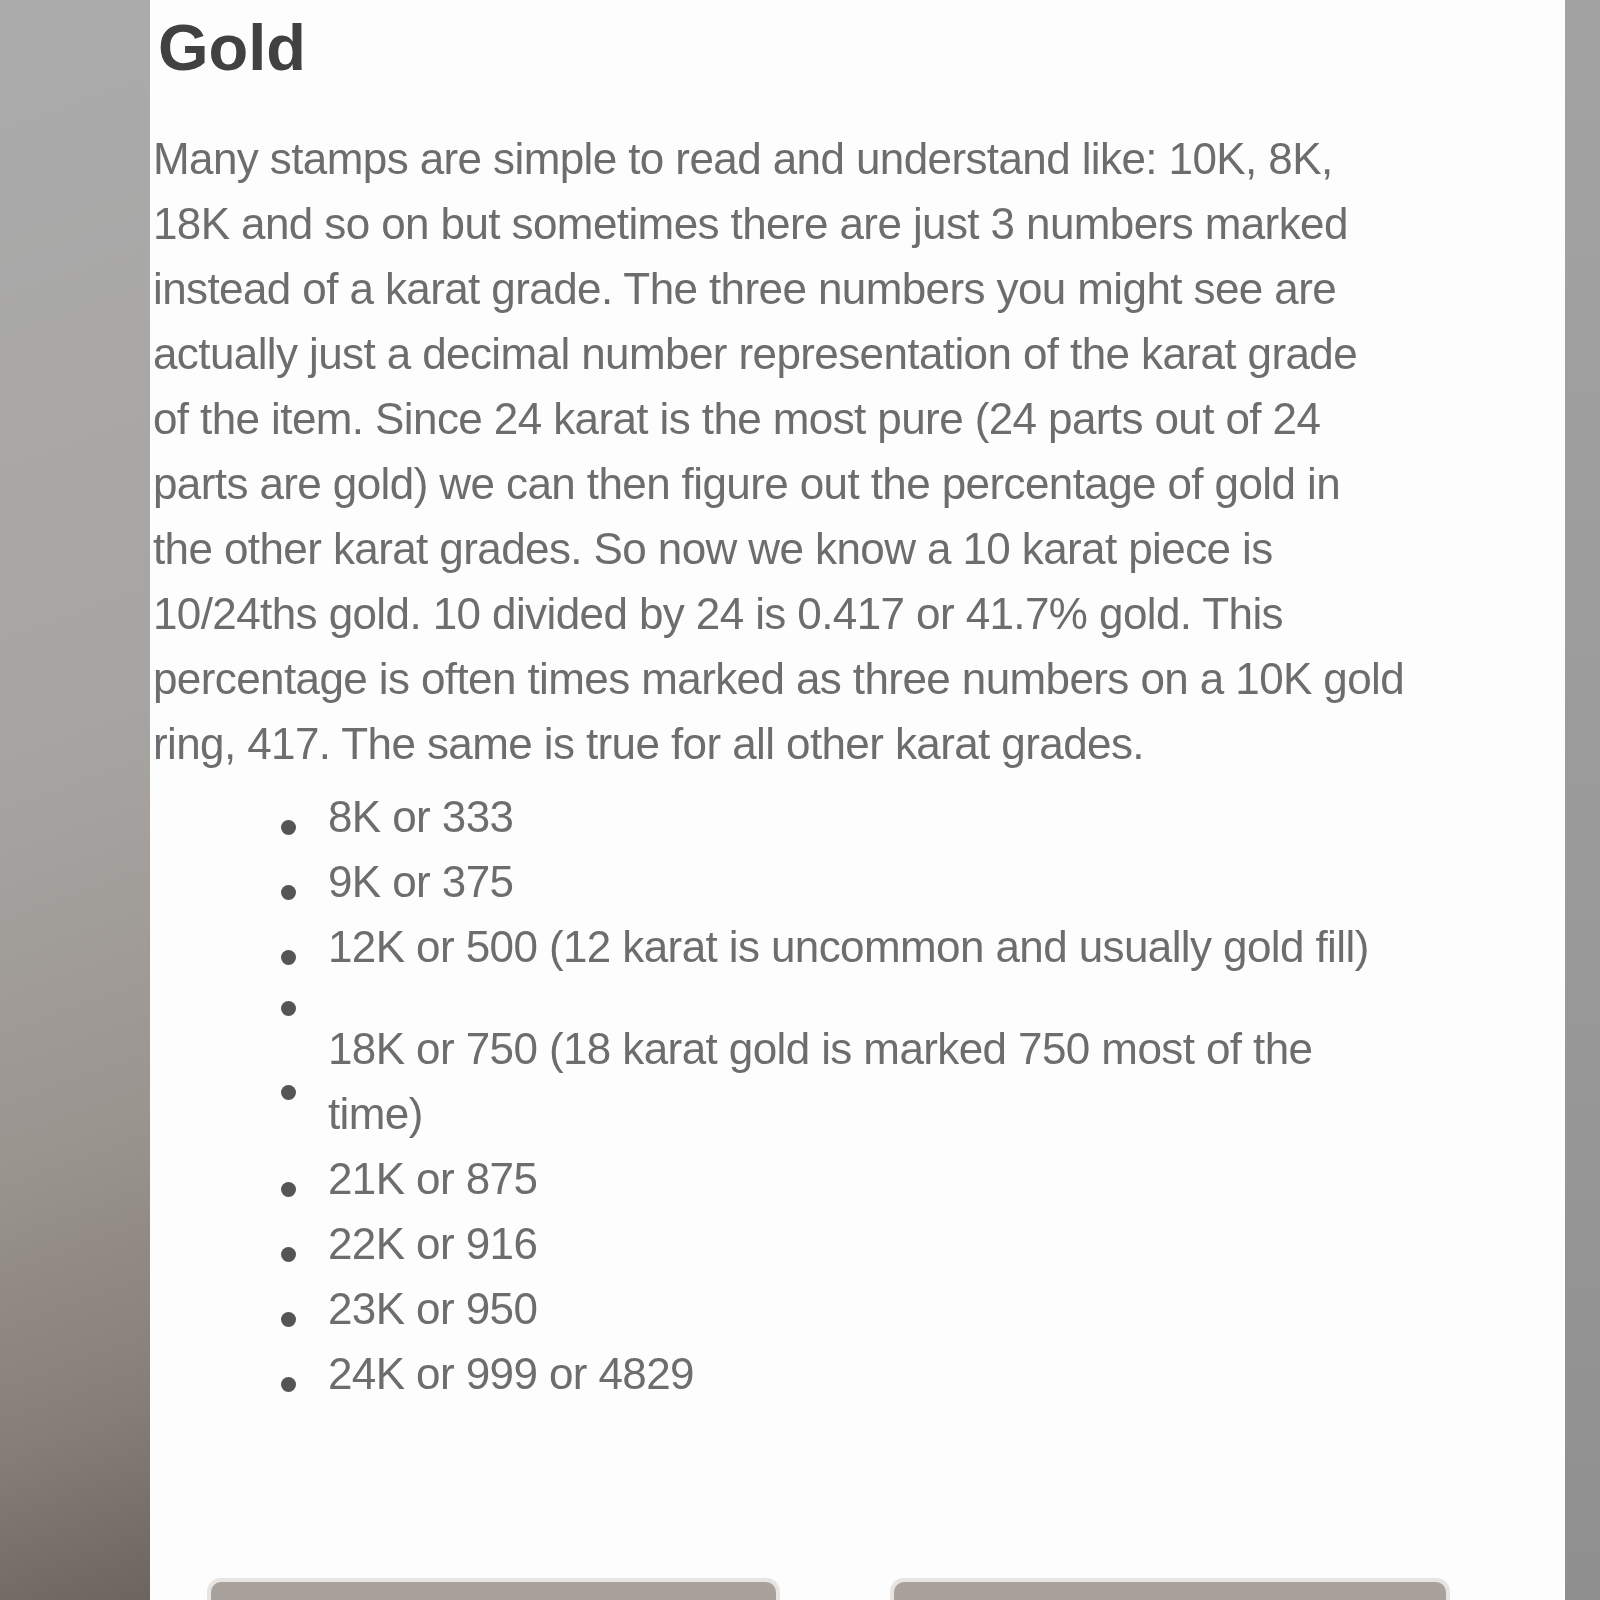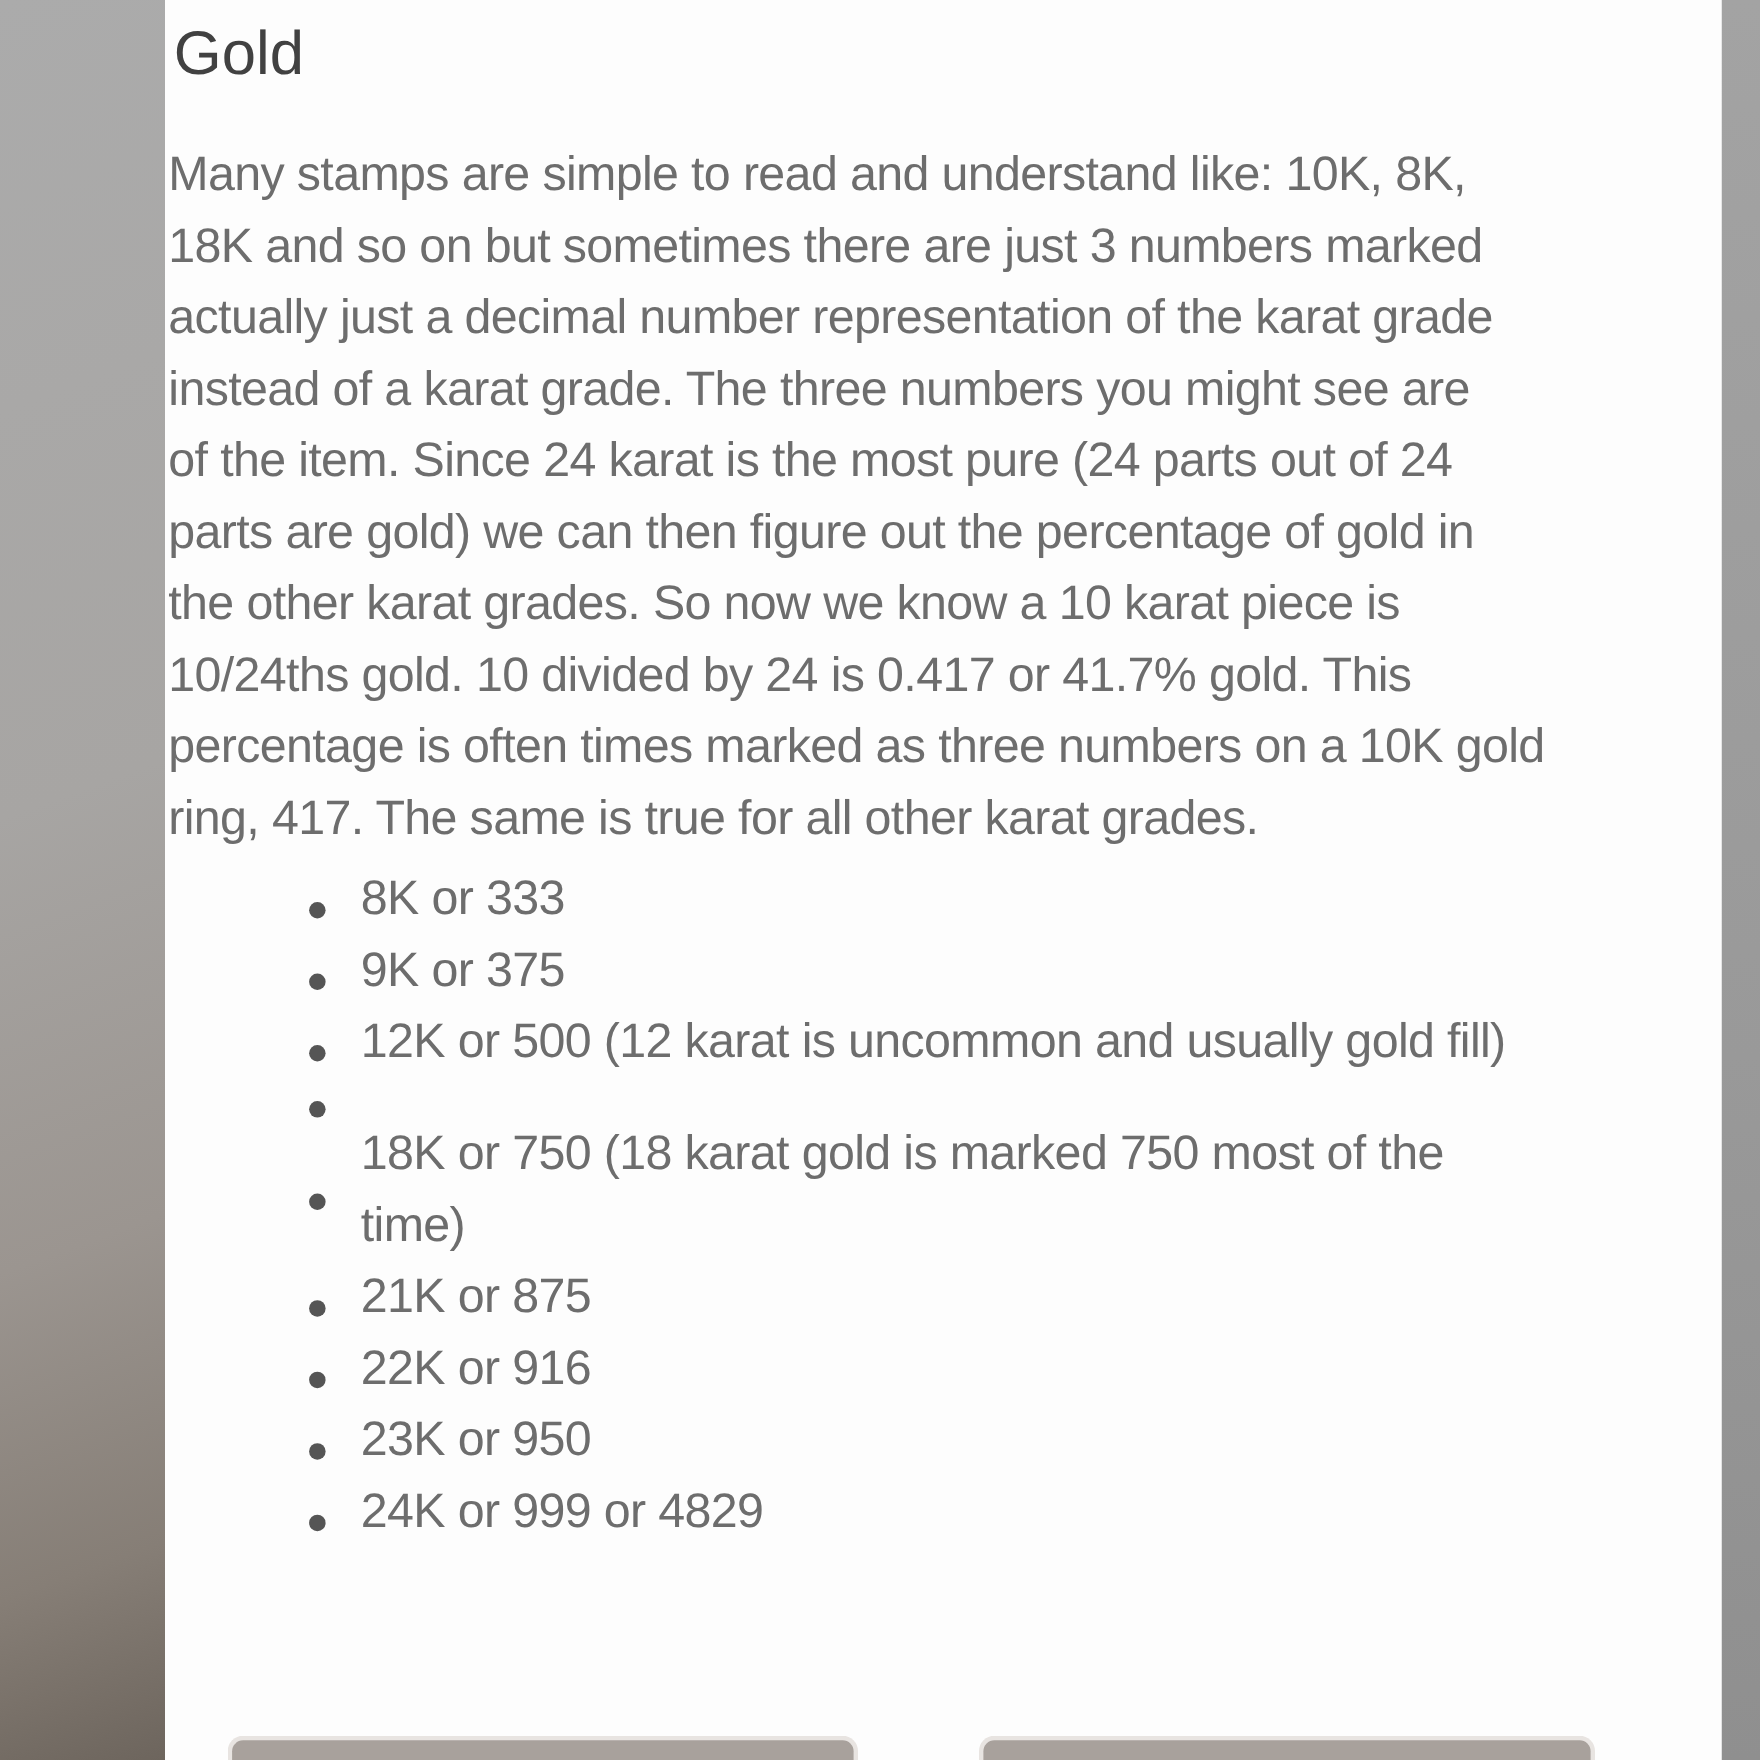--- a/index.html
+++ b/index.html
@@ -24,21 +24,21 @@
   .band-right{
     right:0;width:35px;
     background:linear-gradient(to bottom,#a3a3a3 0%,#999999 60%,#8f8f8f 100%);
   }
   .content{
     position:absolute;left:150px;top:0;width:1415px;height:1600px;
     background:var(--page-bg);
   }
   .title{
     position:absolute;top:0;left:8px;margin:0;
-    font-size:56px;line-height:96px;font-weight:normal;
+    font-size:65px;line-height:96px;font-weight:bold;
     color:var(--title-text);letter-spacing:0px;
   }
   .para{position:absolute;top:126px;left:3px;width:1410px;}
   .pline{
     height:65px;line-height:65px;font-size:44px;color:var(--body-text);
     white-space:nowrap;letter-spacing:-0.6px;overflow:visible;
   }
   .klist{
     position:absolute;top:784px;left:3px;margin:0;padding:0;list-style:none;width:1410px;
   }
@@ -67,22 +67,22 @@
 <div class="stage">
   <div class="band band-left"></div>
   <div class="band band-right"></div>
 
   <main class="content">
     <h1 class="title">Gold</h1>
 
     <div class="para">
       <div class="pline">Many stamps are simple to read and understand like: 10K, 8K,</div>
       <div class="pline">18K and so on but sometimes there are just 3 numbers marked</div>
+      <div class="pline">instead of a karat grade. The three numbers you might see are</div>
       <div class="pline">actually just a decimal number representation of the karat grade</div>
-      <div class="pline">instead of a karat grade. The three numbers you might see are</div>
       <div class="pline">of the item. Since 24 karat is the most pure (24 parts out of 24</div>
       <div class="pline">parts are gold) we can then figure out the percentage of gold in</div>
       <div class="pline">the other karat grades. So now we know a 10 karat piece is</div>
       <div class="pline">10/24ths gold. 10 divided by 24 is 0.417 or 41.7% gold. This</div>
       <div class="pline">percentage is often times marked as three numbers on a 10K gold</div>
       <div class="pline">ring, 417. The same is true for all other karat grades.</div>
     </div>
 
     <ul class="klist">
       <li class="kitem">

